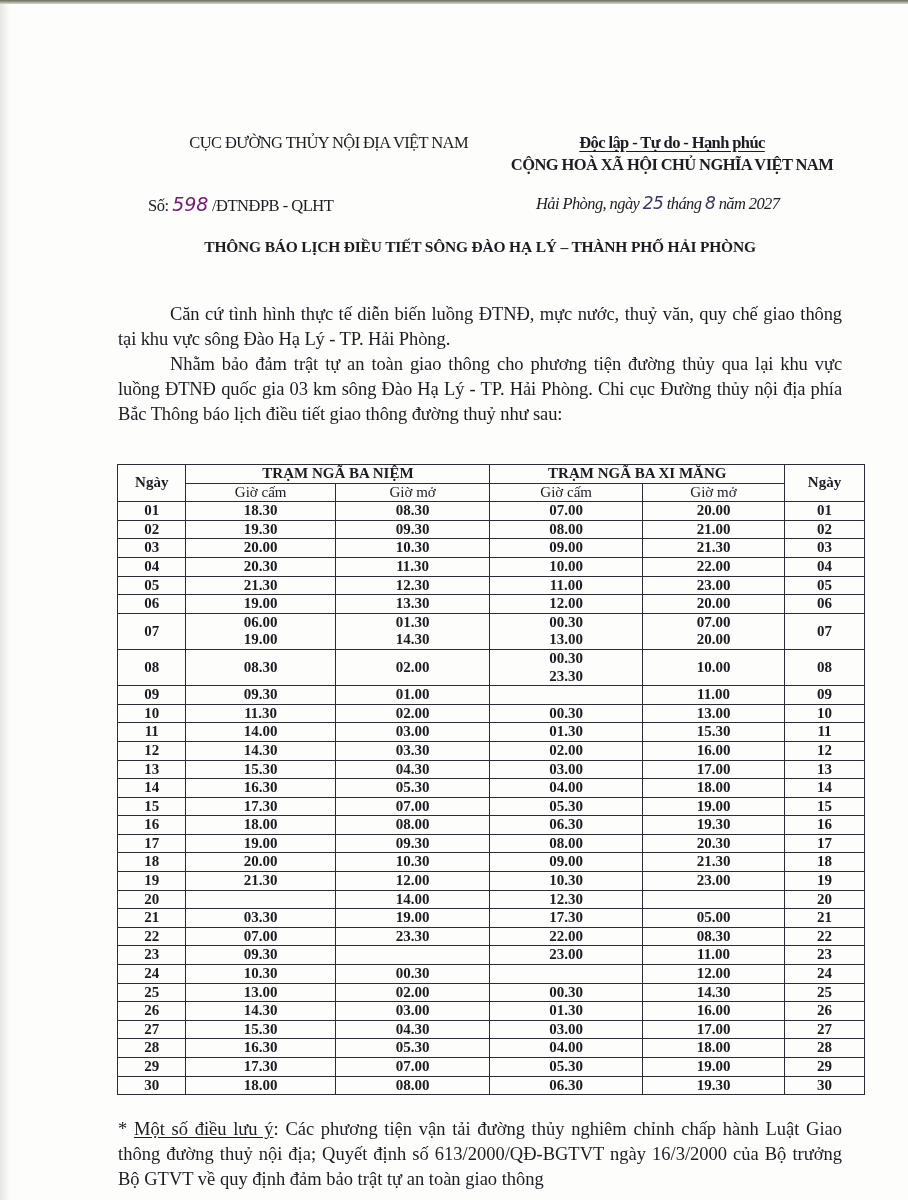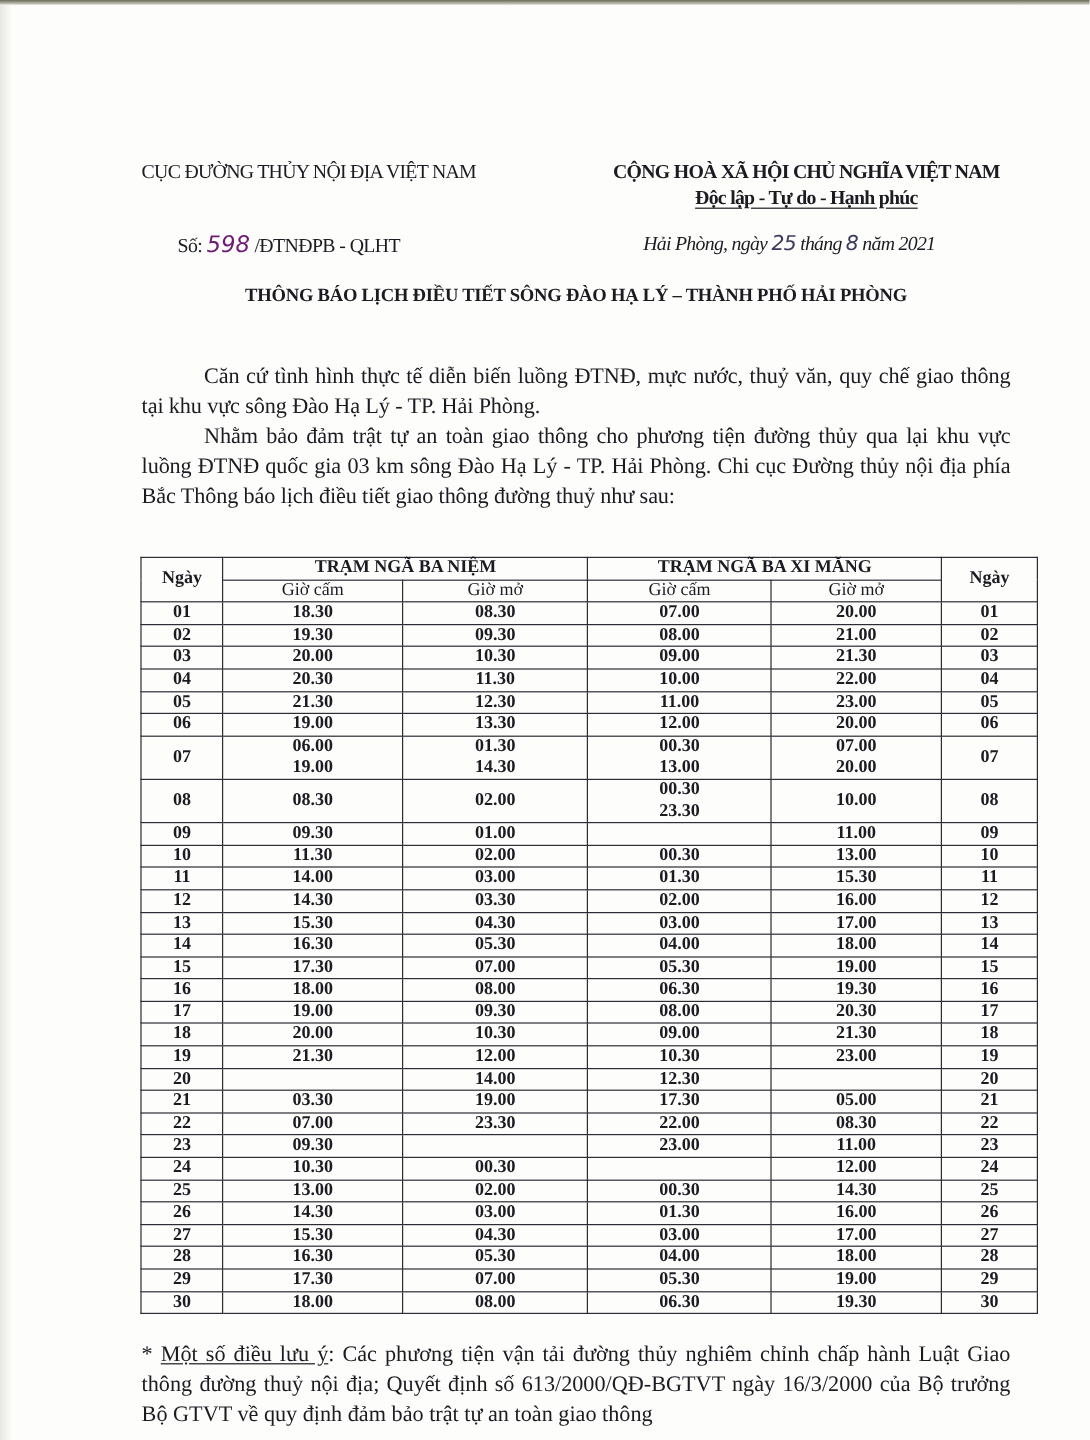--- a/index.html
+++ b/index.html
@@ -5,21 +5,21 @@
   html, body { margin:0; padding:0; }
   body {
     width:908px; height:1200px; overflow:hidden; position:relative;
     background:#fdfdfb;
     font-family:"Liberation Serif", "DejaVu Serif", serif;
     color:#1b1b22;
   }
   .topbar { position:absolute; left:0; top:0; width:908px; height:4px; background:linear-gradient(#6b6b5a,#d8d8cc); }
   .leftshade { position:absolute; left:0; top:4px; width:10px; height:1196px; background:linear-gradient(90deg,#e6e6e2,#fdfdfb); }
 
-  .hdr-left { position:absolute; left:118px; top:132px; width:350px; text-align:left; }
+  .hdr-left { position:absolute; left:118px; top:132px; width:350px; text-align:right; }
   .hdr-right { position:absolute; left:492px; top:132px; width:360px; text-align:center; }
   .hl1 { font-size:16.5px; letter-spacing:-0.6px; line-height:22px; }
   .hl2 { font-size:16.5px; font-weight:bold; letter-spacing:-0.6px; line-height:22px; }
   .u { text-decoration:underline; text-underline-offset:3px; }
   .so { position:absolute; left:148px; top:193px; font-size:16.5px; letter-spacing:-0.5px; }
   .so .hand { font-family:"DejaVu Sans", sans-serif; font-style:italic; font-size:19px; color:#701a75; letter-spacing:0; }
   .place { position:absolute; left:536px; top:193px; font-size:16.5px; font-style:italic; letter-spacing:-0.6px; }
   .place .hand { font-family:"DejaVu Sans", sans-serif; font-size:17px; color:#3a3a60; }
 
   .title { position:absolute; left:100px; top:238px; width:760px; text-align:center; font-weight:bold; font-size:15.5px; line-height:17px; letter-spacing:-0.2px; }
@@ -47,25 +47,25 @@
 <div class="leftshade"></div>
 
 <div class="hdr-left">
   <div class="hl1">CỤC ĐƯỜNG THỦY NỘI ĐỊA VIỆT NAM</div>
 </div>
 <div class="so">
   <span>Số: </span><span class="hand">598</span><span> /ĐTNĐPB - QLHT</span>
 </div>
 
 <div class="hdr-right">
+  <div class="hl2"><span class="u">Độc lập - Tự do - Hạnh phúc</span></div>
   <div class="hl2">CỘNG HOÀ XÃ HỘI CHỦ NGHĨA VIỆT NAM</div>
-  <div class="hl2"><span class="u">Độc lập - Tự do - Hạnh phúc</span></div>
 </div>
 <div class="place">
-  <span>Hải Phòng, ngày </span><span class="hand">25</span><span> tháng </span><span class="hand">8</span><span>  năm 2021</span>
+  <span>Hải Phòng, ngày </span><span class="hand">25</span><span> tháng </span><span class="hand">8</span><span>  năm 2027</span>
 </div>
 
 <div class="title">
   <div>THÔNG BÁO LỊCH ĐIỀU TIẾT SÔNG ĐÀO HẠ LÝ – THÀNH PHỐ HẢI PHÒNG</div>
 </div>
 
 <div class="para" style="top:302px"><span class="ind"></span><span>Căn cứ tình hình thực tế diễn biến luồng ĐTNĐ, mực nước, thuỷ văn, quy chế giao thông tại khu vực sông Đào Hạ Lý - TP. Hải Phòng.</span></div>
 <div class="para" style="top:352px"><span class="ind"></span><span>Nhằm bảo đảm trật tự an toàn giao thông cho phương tiện đường thủy qua lại khu vực luồng ĐTNĐ quốc gia 03 km sông Đào Hạ Lý - TP. Hải Phòng. Chi cục Đường thủy nội địa phía Bắc Thông báo lịch điều tiết giao thông đường thuỷ như sau:</span></div>
 
 <table class="sched">

